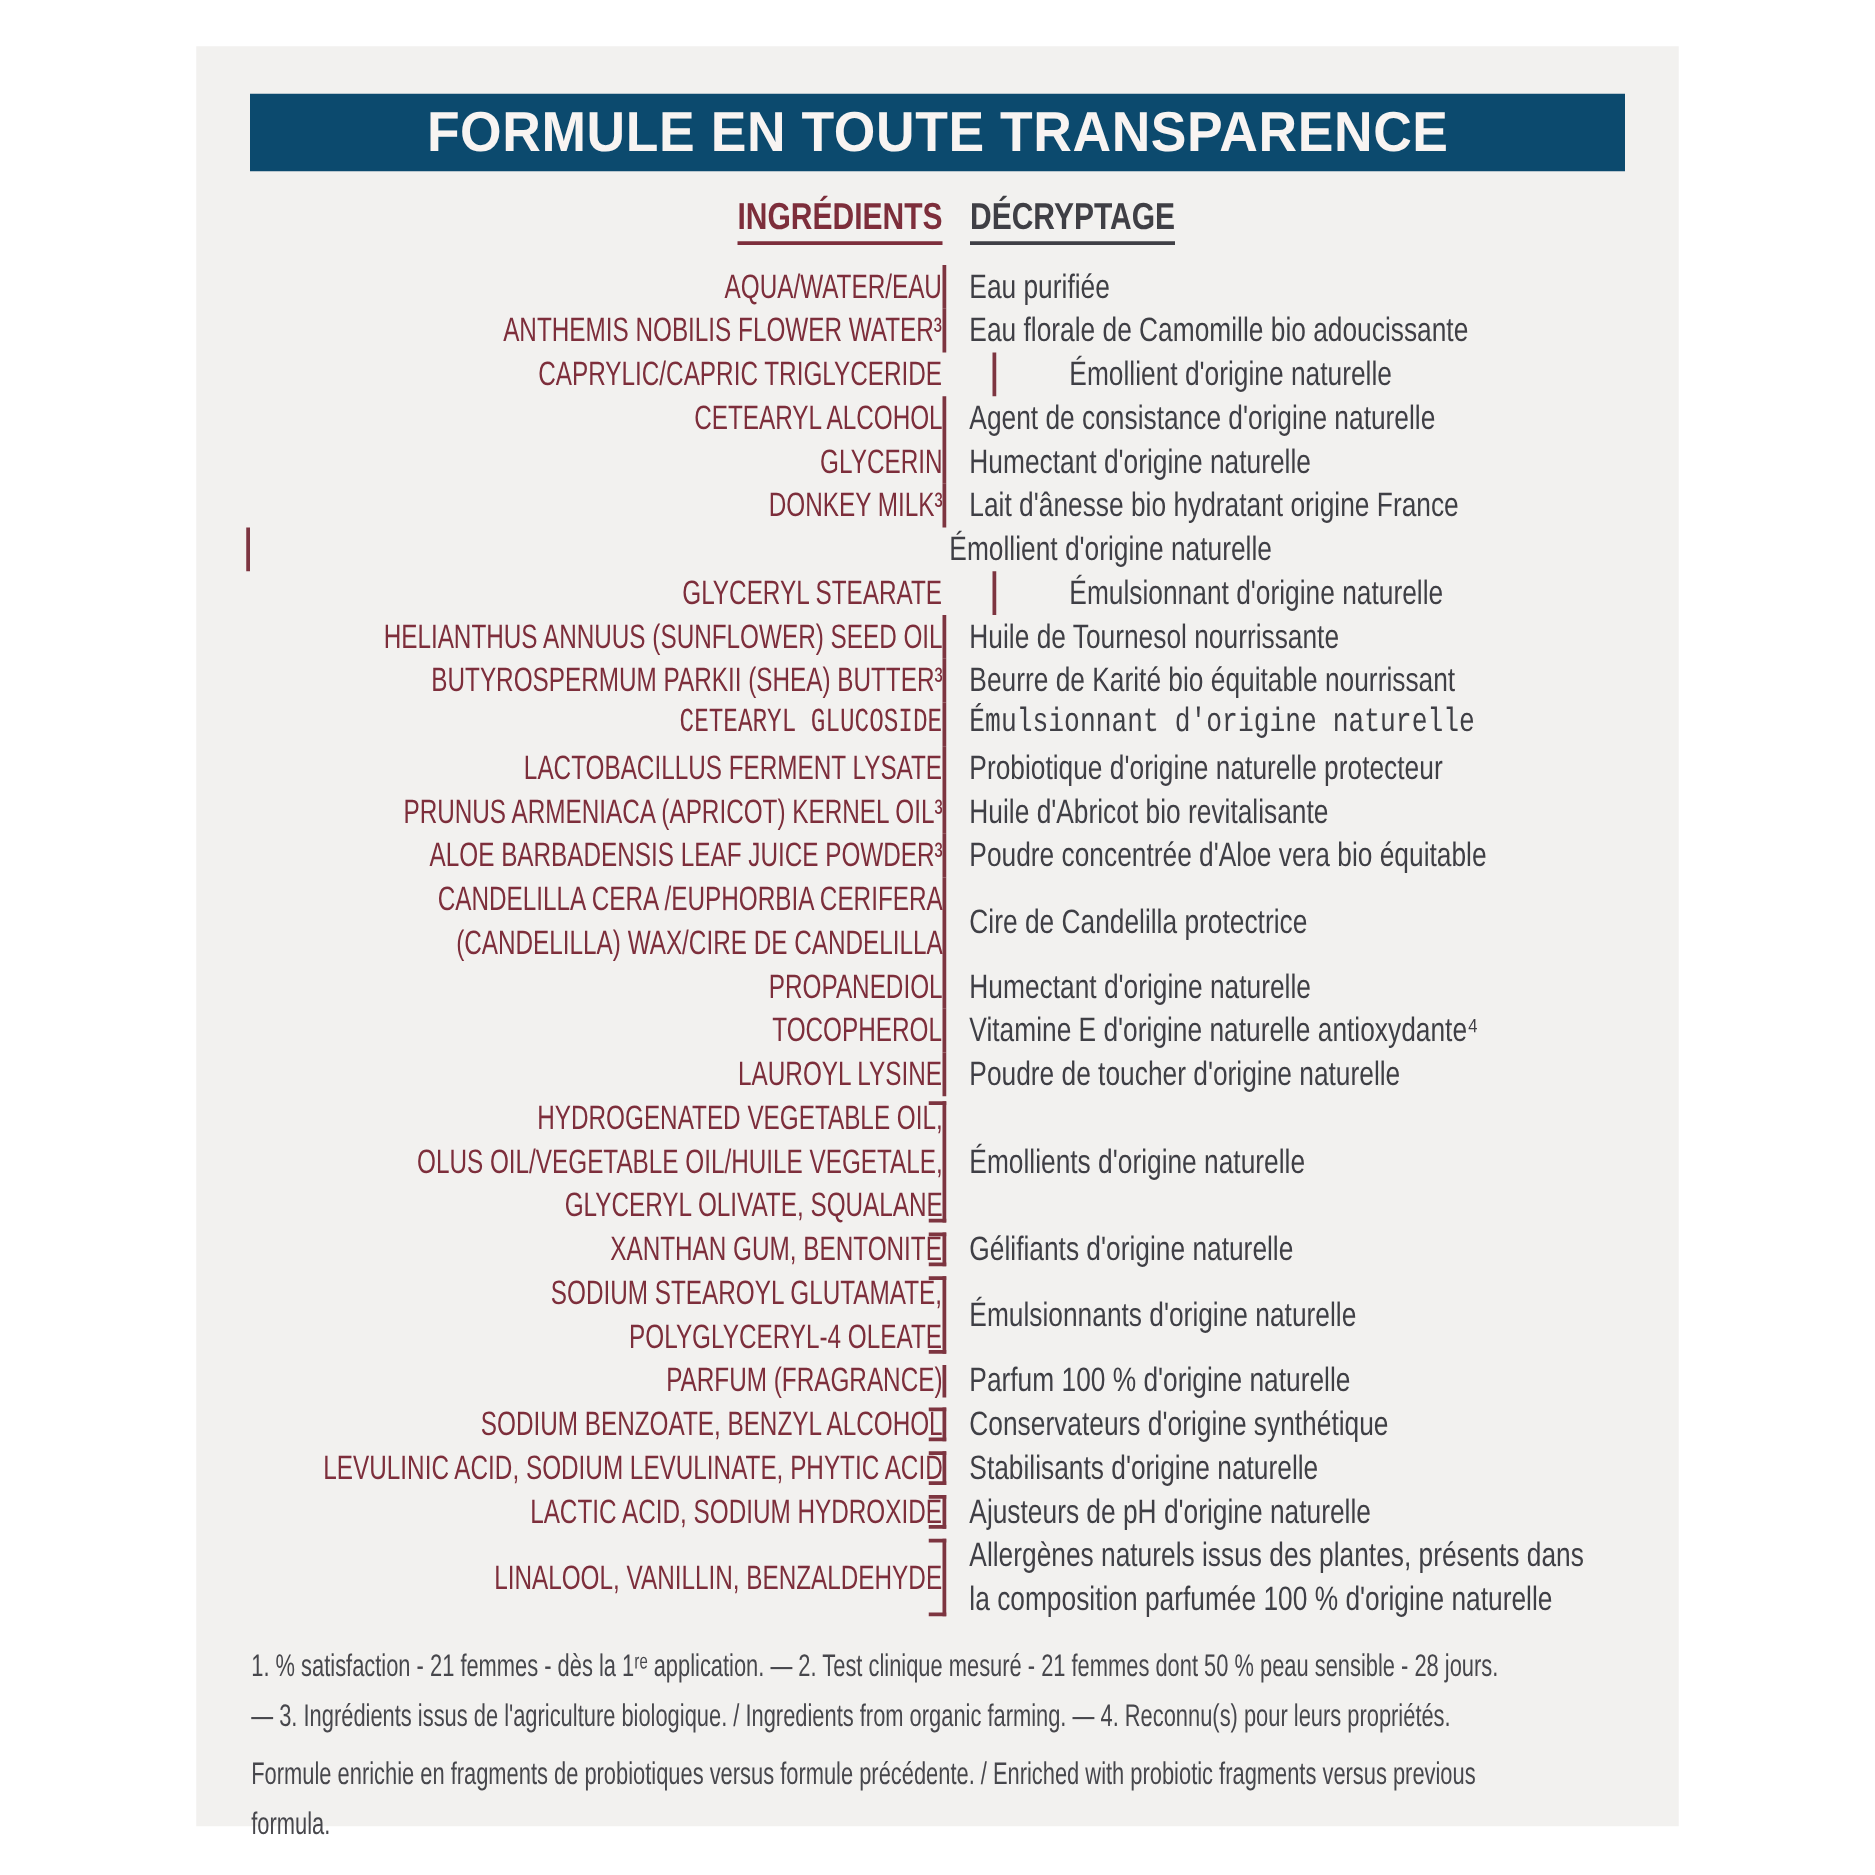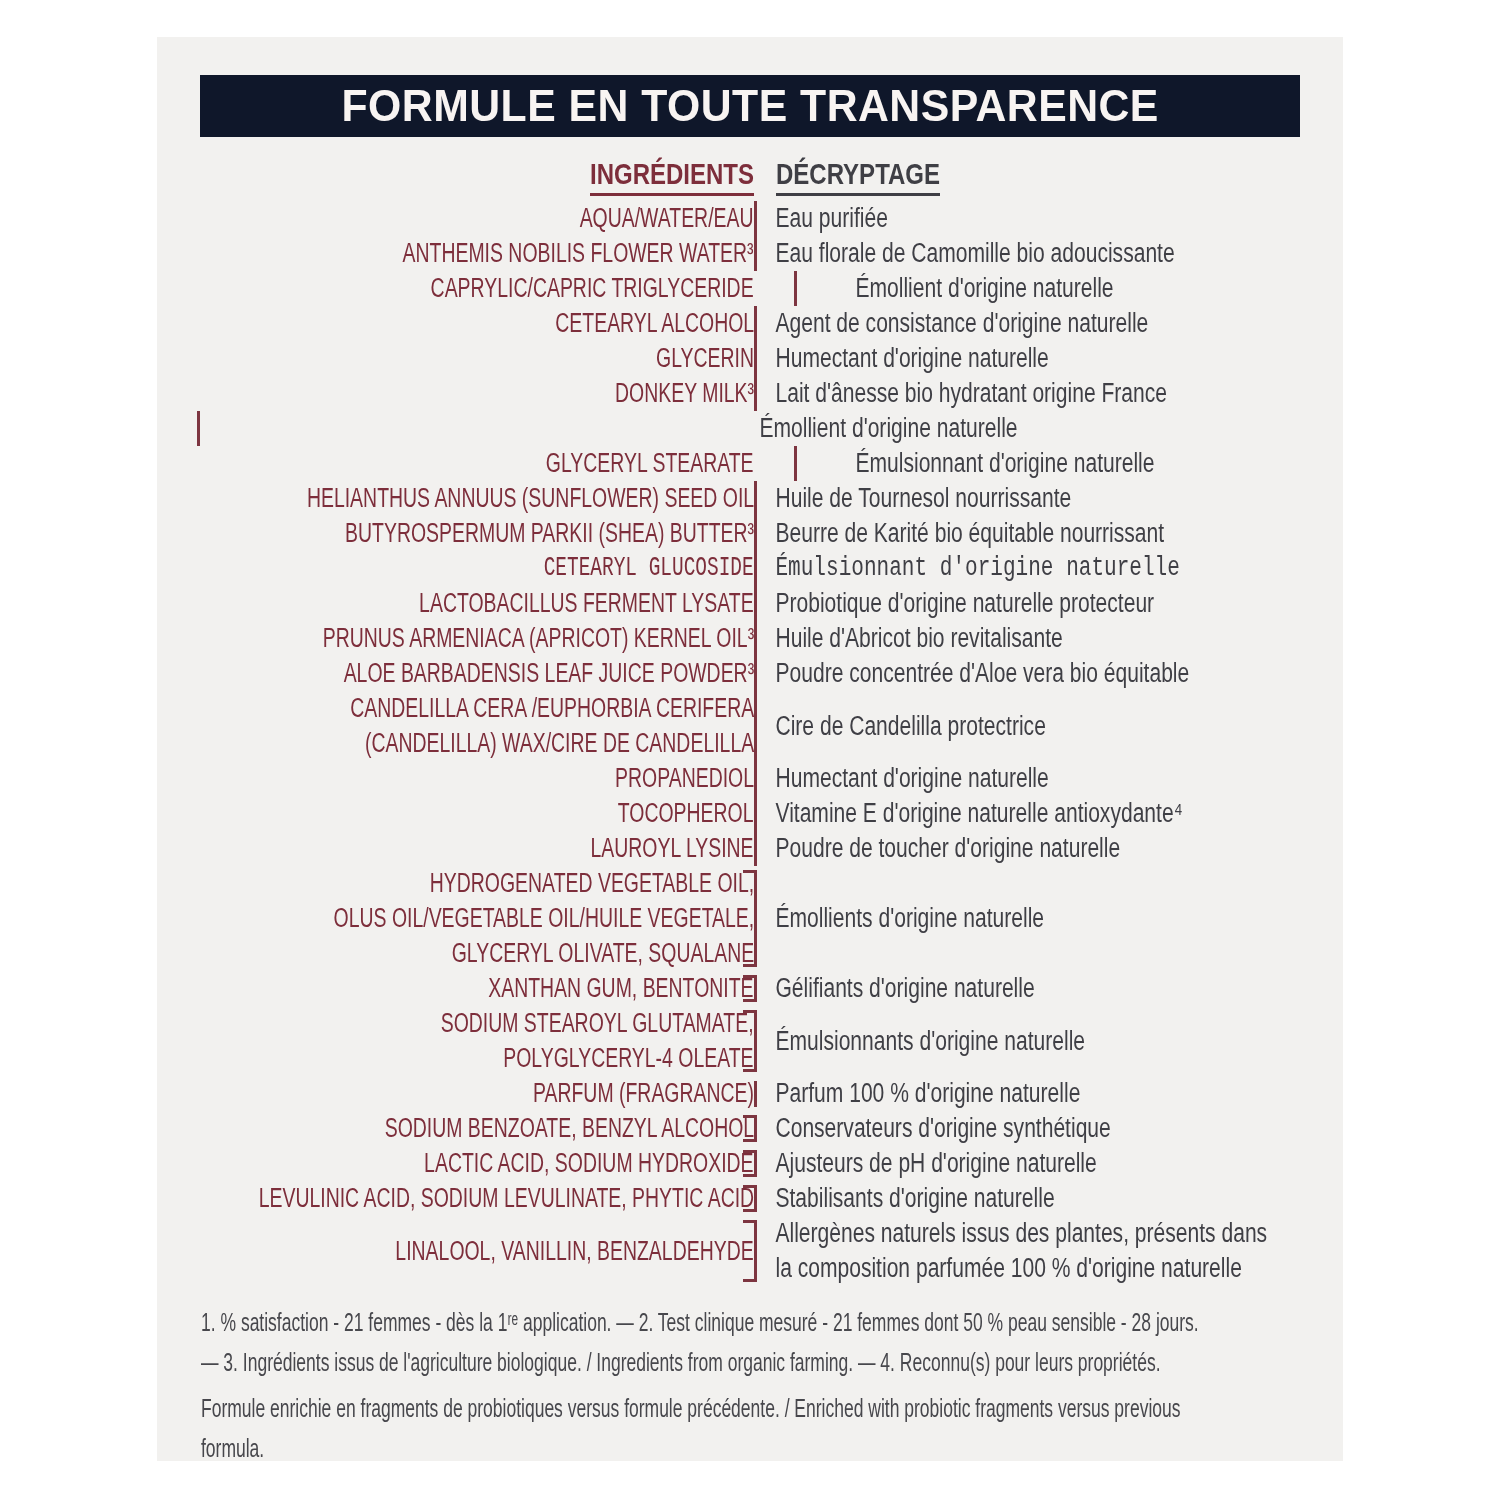--- a/index.html
+++ b/index.html
@@ -12,34 +12,34 @@
   }
   .card {
     margin:37px auto 0 auto;
     width:1186px; height:1424px;
     background:#f2f1ef;
     padding:38px 40px 0 40px;
   }
   .title-bar {
     width:1100px; height:62px;
     margin:0 auto;
-    background:#0f172a;
+    background:#0c4a6e;
     display:flex; align-items:center; justify-content:center;
   }
   .title-bar .title {
     color:#f8f4f2;
     font-weight:bold;
     font-size:45px;
     letter-spacing:0.5px;
     white-space:nowrap;
     transform:scaleX(.95);
   }
   .cols-header {
     display:grid; grid-template-columns:557px 16px 1fr;
-    margin-top:20px; margin-bottom:5px;
+    margin-top:20px; margin-bottom:16px;
     min-height:38px;
   }
   .col-h { display:flex; align-items:flex-end; }
   .col-h.left { justify-content:flex-end; }
   .hd {
     font-weight:bold; font-size:30px; white-space:nowrap;
     padding-bottom:2px; line-height:34px;
   }
   .hd-ing {
     color:#7d2e3b; border-bottom:3px solid #7d2e3b;
@@ -443,44 +443,44 @@
         </div>
         <div class="cell-dec">
           <div class="dec-lines">
             <div>Conservateurs d'origine synthétique</div>
           </div>
         </div>
       </div>
       <div class="row" style="min-height: 35px;">
         <div class="cell-ing">
           <div class="ing-lines">
+            <div>LEVULINIC ACID, SODIUM LEVULINATE, PHYTIC ACID</div>
+          </div>
+        </div>
+        <div class="cell-div">
+          <div class="div-bracket"></div>
+        </div>
+        <div class="cell-dec">
+          <div class="dec-lines">
+            <div>Stabilisants d'origine naturelle</div>
+          </div>
+        </div>
+      </div>
+      <div class="row" style="min-height: 35px;">
+        <div class="cell-ing">
+          <div class="ing-lines">
             <div>LACTIC ACID, SODIUM HYDROXIDE</div>
           </div>
         </div>
         <div class="cell-div">
           <div class="div-bracket"></div>
         </div>
         <div class="cell-dec">
           <div class="dec-lines">
             <div>Ajusteurs de pH d'origine naturelle</div>
-          </div>
-        </div>
-      </div>
-      <div class="row" style="min-height: 35px;">
-        <div class="cell-ing">
-          <div class="ing-lines">
-            <div>LEVULINIC ACID, SODIUM LEVULINATE, PHYTIC ACID</div>
-          </div>
-        </div>
-        <div class="cell-div">
-          <div class="div-bracket"></div>
-        </div>
-        <div class="cell-dec">
-          <div class="dec-lines">
-            <div>Stabilisants d'origine naturelle</div>
           </div>
         </div>
       </div>
       <div class="row" style="min-height: 70px;">
         <div class="cell-ing">
           <div class="ing-lines">
             <div>LINALOOL, VANILLIN, BENZALDEHYDE</div>
           </div>
         </div>
         <div class="cell-div">

